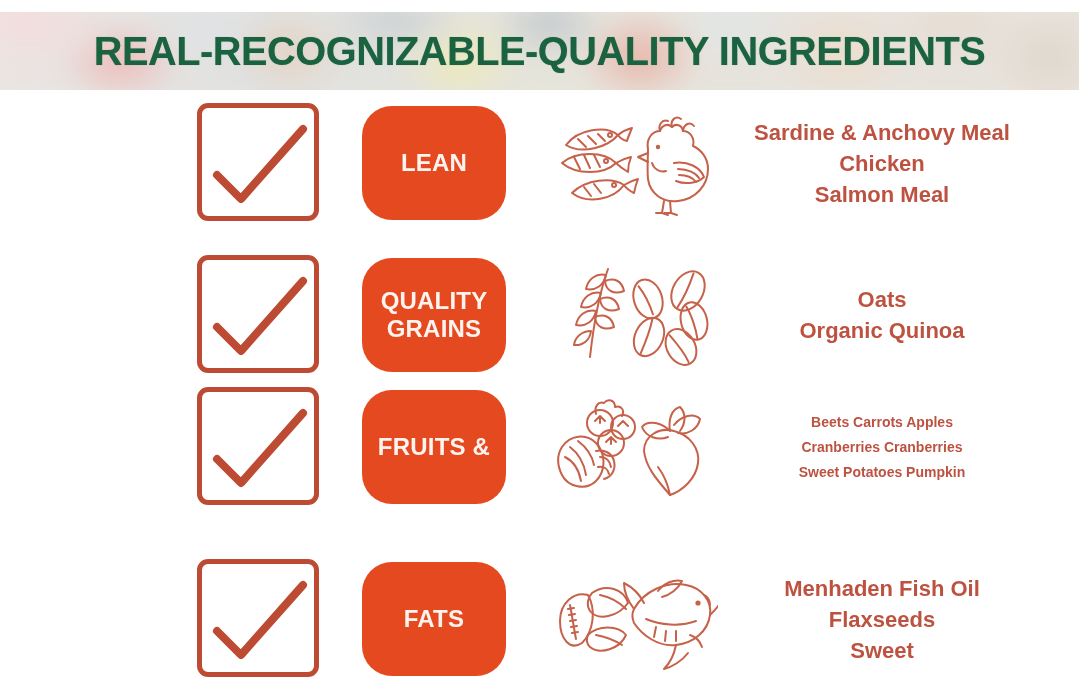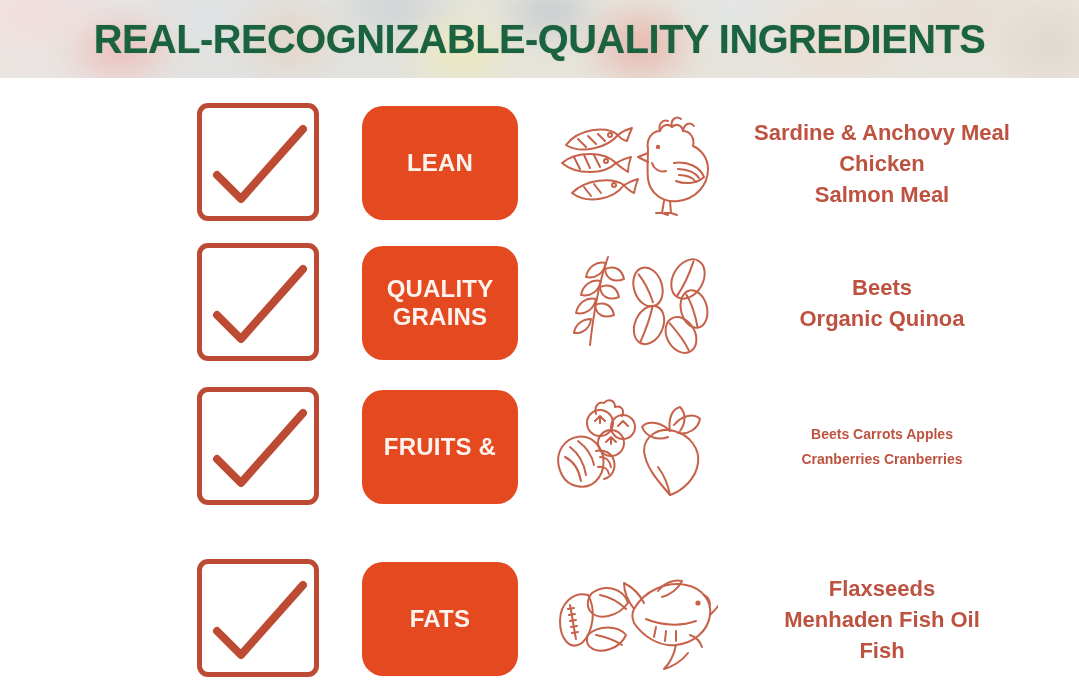--- a/index.html
+++ b/index.html
@@ -12,21 +12,21 @@
     width: 1079px;
     height: 682px;
     font-family: "Liberation Sans", sans-serif;
     overflow: hidden;
     position: relative;
   }
 
   
   #header-band {
     position: absolute;
-    left: 0; top: 0;
+    left: 0; top: 12px;
     width: 1079px;
     height: 78px;
     overflow: hidden;
     background: #cfc9c0;
   }
   #header-photo {
     position: absolute;
     left: -10px; top: -10px;
     width: 1099px; height: 98px;
     filter: blur(9px);
@@ -79,21 +79,21 @@
   }
   .row {
     position: absolute;
     left: 0;
     width: 1079px;
     height: 130px;
     display: flex;
     align-items: center;
   }
   .row-0 { top: 20px; }
-  .row-1 { top: 160px; }
+  .row-1 { top: 172px; }
   .row-2 { top: 304px; }
   .row-3 { top: 476px; }
 
   
   .checkbox-cell {
     position: absolute;
     left: 197px;
     top: 5px;
     width: 122px;
     height: 118px;
@@ -114,24 +114,24 @@
     width: 122px;
     height: 118px;
     pointer-events: none;
   }
 
   
   .badge {
     position: absolute;
     left: 362px;
     top: 8px;
-    width: 156px;
+    width: 144px;
     height: 114px;
     background: #e5491f;
-    border-radius: 21px;
+    border-radius: 30px;
     display: flex;
     flex-direction: column;
     align-items: center;
     justify-content: center;
     color: #fdf4ef;
     font-family: "Liberation Sans", sans-serif;
     font-weight: bold;
     font-size: 24px;
     line-height: 28px;
     text-align: center;
@@ -273,21 +273,21 @@
           <path d="M142 46 C145 55 146 70 145 80" transform="rotate(-14 146 62)"></path>
           <ellipse cx="101" cy="78" rx="14" ry="20" transform="rotate(24 101 78)"></ellipse>
           <path d="M97 61 C99 71 100 86 100 96" transform="rotate(24 101 78)"></path>
           <ellipse cx="133" cy="88" rx="14" ry="19" transform="rotate(-30 133 88)"></ellipse>
           <path d="M129 72 C131 82 133 96 132 105" transform="rotate(-30 133 88)"></path>
         </g>
       </svg>
     </div>
 
     <div class="text-cell text-size-lg">
-      <span class="line">Beets</span>
+      <span class="line">Oats</span>
       <span class="line">Organic Quinoa</span>
     </div>
   </div>
 
   <div class="row row-2">
 
     <div class="checkbox-cell">
       <div class="checkbox-box"></div>
       <svg class="checkbox-tick" viewBox="0 0 122 118">
         <path d="M20 72 L44 96 L106 26" fill="none" stroke="#bd4b33" stroke-width="8" stroke-linecap="round" stroke-linejoin="round"></path>
@@ -324,20 +324,21 @@
           <path d="M122 40 C120 28 124 18 132 16 C138 22 138 32 132 40"></path>
           <path d="M126 34 C134 24 146 22 152 28 C150 38 140 44 130 42"></path>
           <path d="M120 38 C110 30 98 30 94 36 C98 46 110 50 120 46"></path>
         </g>
       </svg>
     </div>
 
     <div class="text-cell text-size-sm">
       <span class="line">Beets  Carrots  Apples</span>
       <span class="line">Cranberries  Cranberries</span>
+      <span class="line">Sweet Potatoes  Pumpkin</span>
     </div>
   </div>
 
   <div class="row row-3">
 
     <div class="checkbox-cell">
       <div class="checkbox-box"></div>
       <svg class="checkbox-tick" viewBox="0 0 122 118">
         <path d="M20 72 L44 96 L106 26" fill="none" stroke="#bd4b33" stroke-width="8" stroke-linecap="round" stroke-linejoin="round"></path>
       </svg>
@@ -370,19 +371,19 @@
           <path d="M98 56 C112 62 132 64 148 58"></path>
           <circle cx="150" cy="40" r="2.6" fill="#c6614a" stroke="none"></circle>
           <path d="M156 32 C160 34 162 38 162 42"></path>
           <path d="M108 64 L106 74 M118 68 L117 78 M128 68 L128 78"></path>
           <path d="M142 72 C148 74 152 78 154 84"></path>
         </g>
       </svg>
     </div>
 
     <div class="text-cell text-size-lg">
+      <span class="line">Menhaden Fish Oil</span>
       <span class="line">Flaxseeds</span>
-      <span class="line">Menhaden Fish Oil</span>
-      <span class="line">Fish</span>
+      <span class="line">Sweet</span>
     </div>
   </div>
 
 </div>
 
 </body></html>

